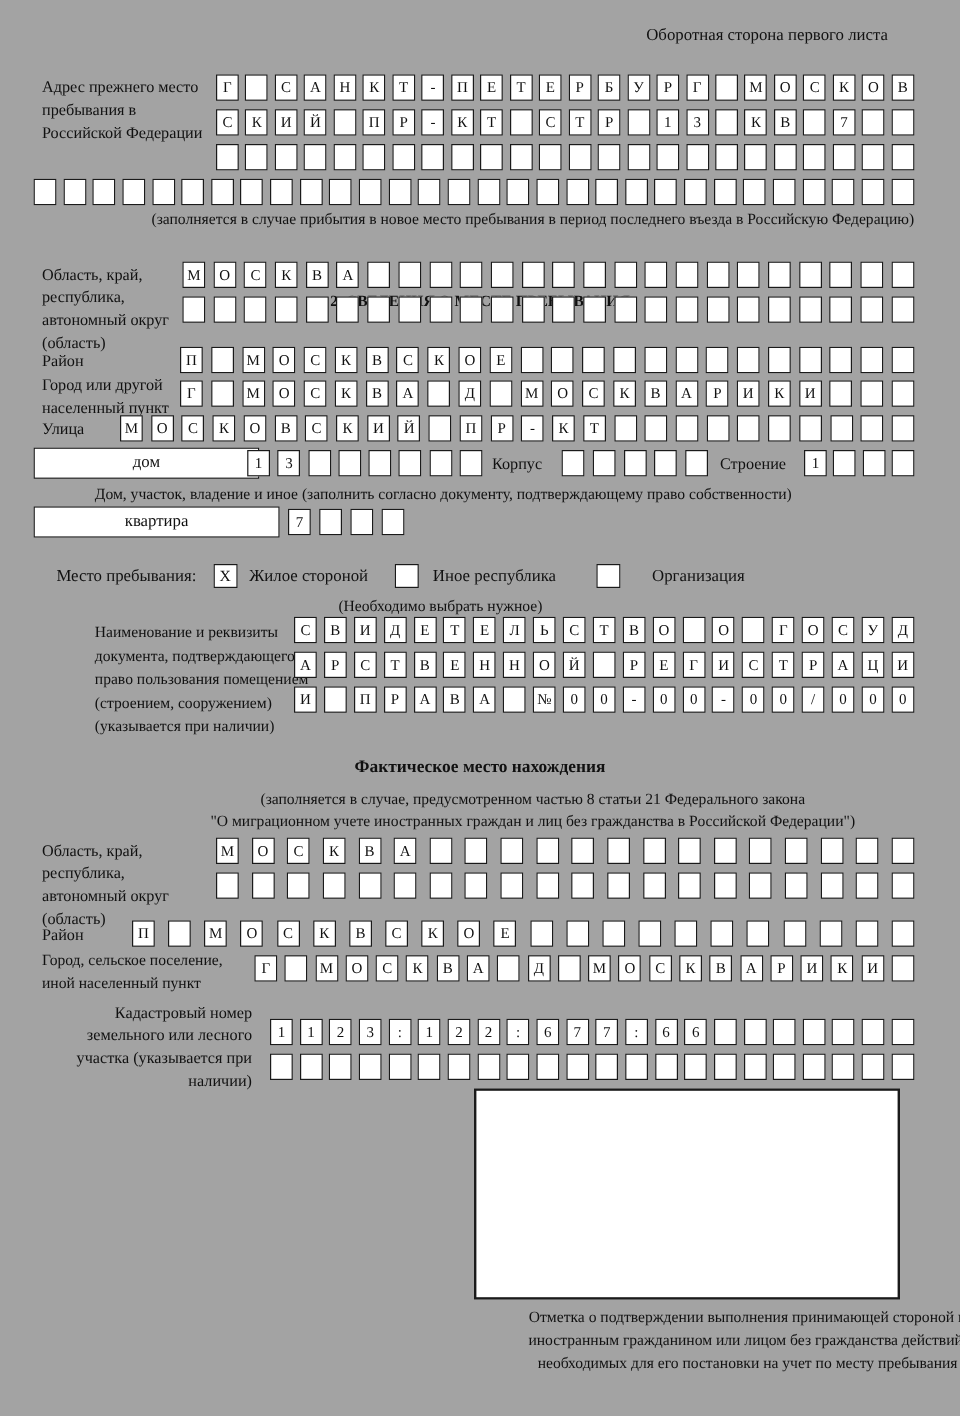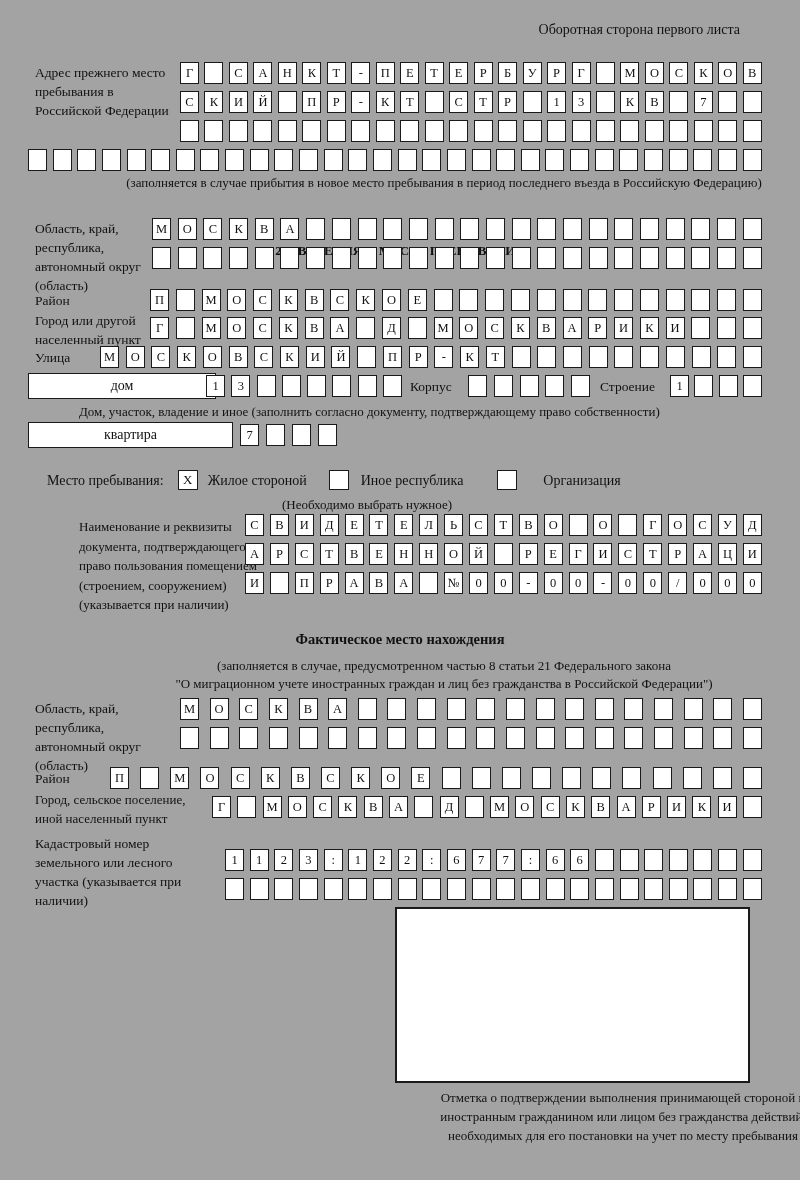--- a/index.html
+++ b/index.html
@@ -496,21 +496,21 @@
       <span class="cell">К</span>
       <span class="cell">В</span>
       <span class="cell">А</span>
       <span class="cell">Р</span>
       <span class="cell">И</span>
       <span class="cell">К</span>
       <span class="cell">И</span>
       <span class="cell"></span>
     </div>
 
-  <div class="abs lbl" style="top:834px;left:35px;width:175px;">Кадастровый номер земельного или лесного участка (указывается при наличии)</div>
+  <div class="abs lbl" style="top:834px;left:35px;width:175px;text-align:right;">Кадастровый номер земельного или лесного участка (указывается при наличии)</div>
   <div class="abs cells" style="top:849px;left:225px;width:537px;">
       <span class="cell">1</span>
       <span class="cell">1</span>
       <span class="cell">2</span>
       <span class="cell">3</span>
       <span class="cell">:</span>
       <span class="cell">1</span>
       <span class="cell">2</span>
       <span class="cell">2</span>
       <span class="cell">:</span>

